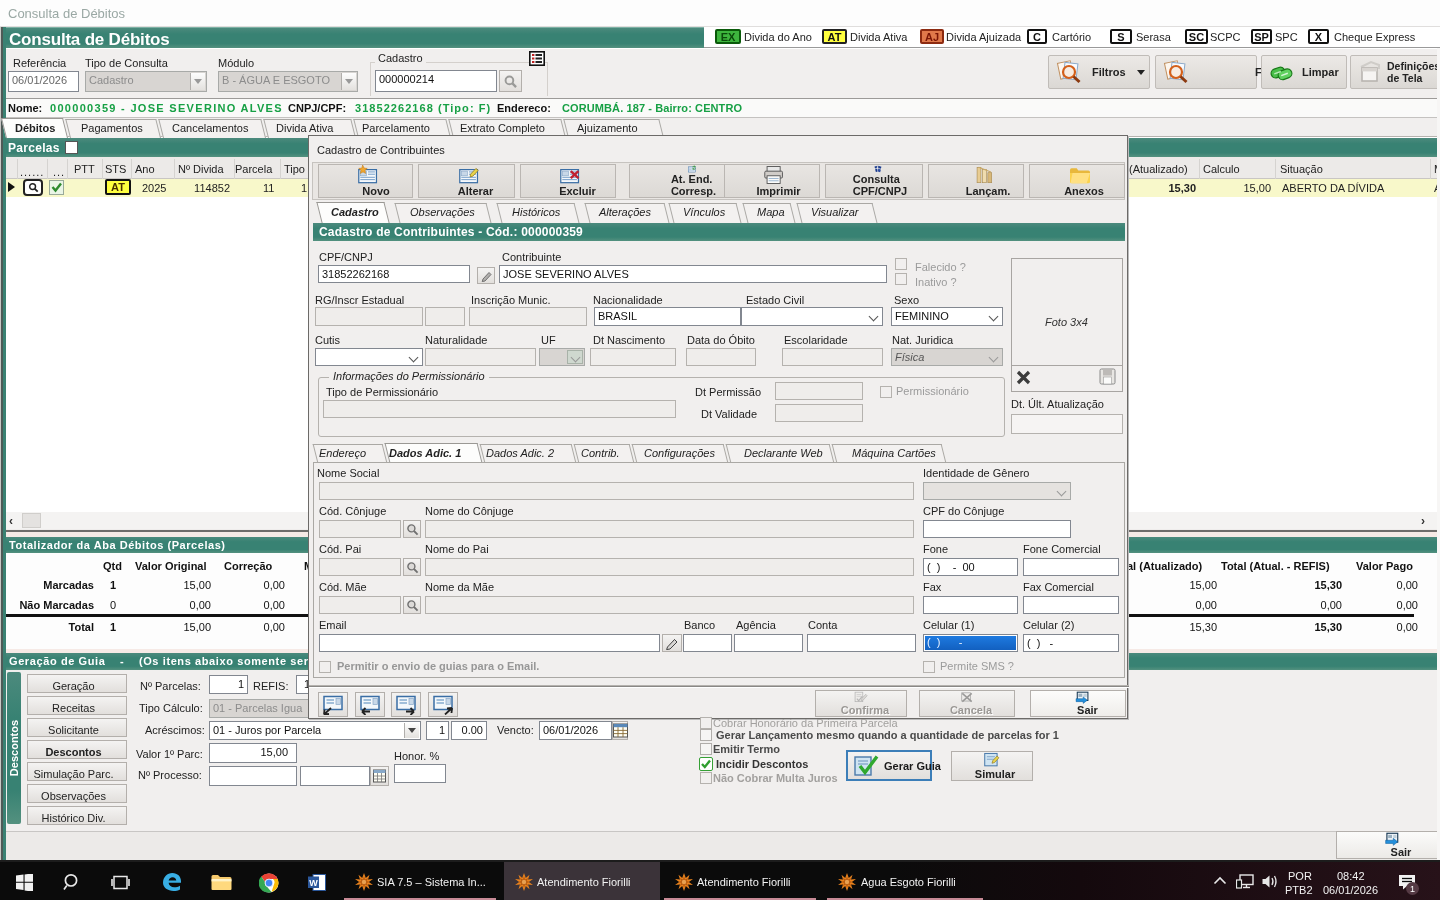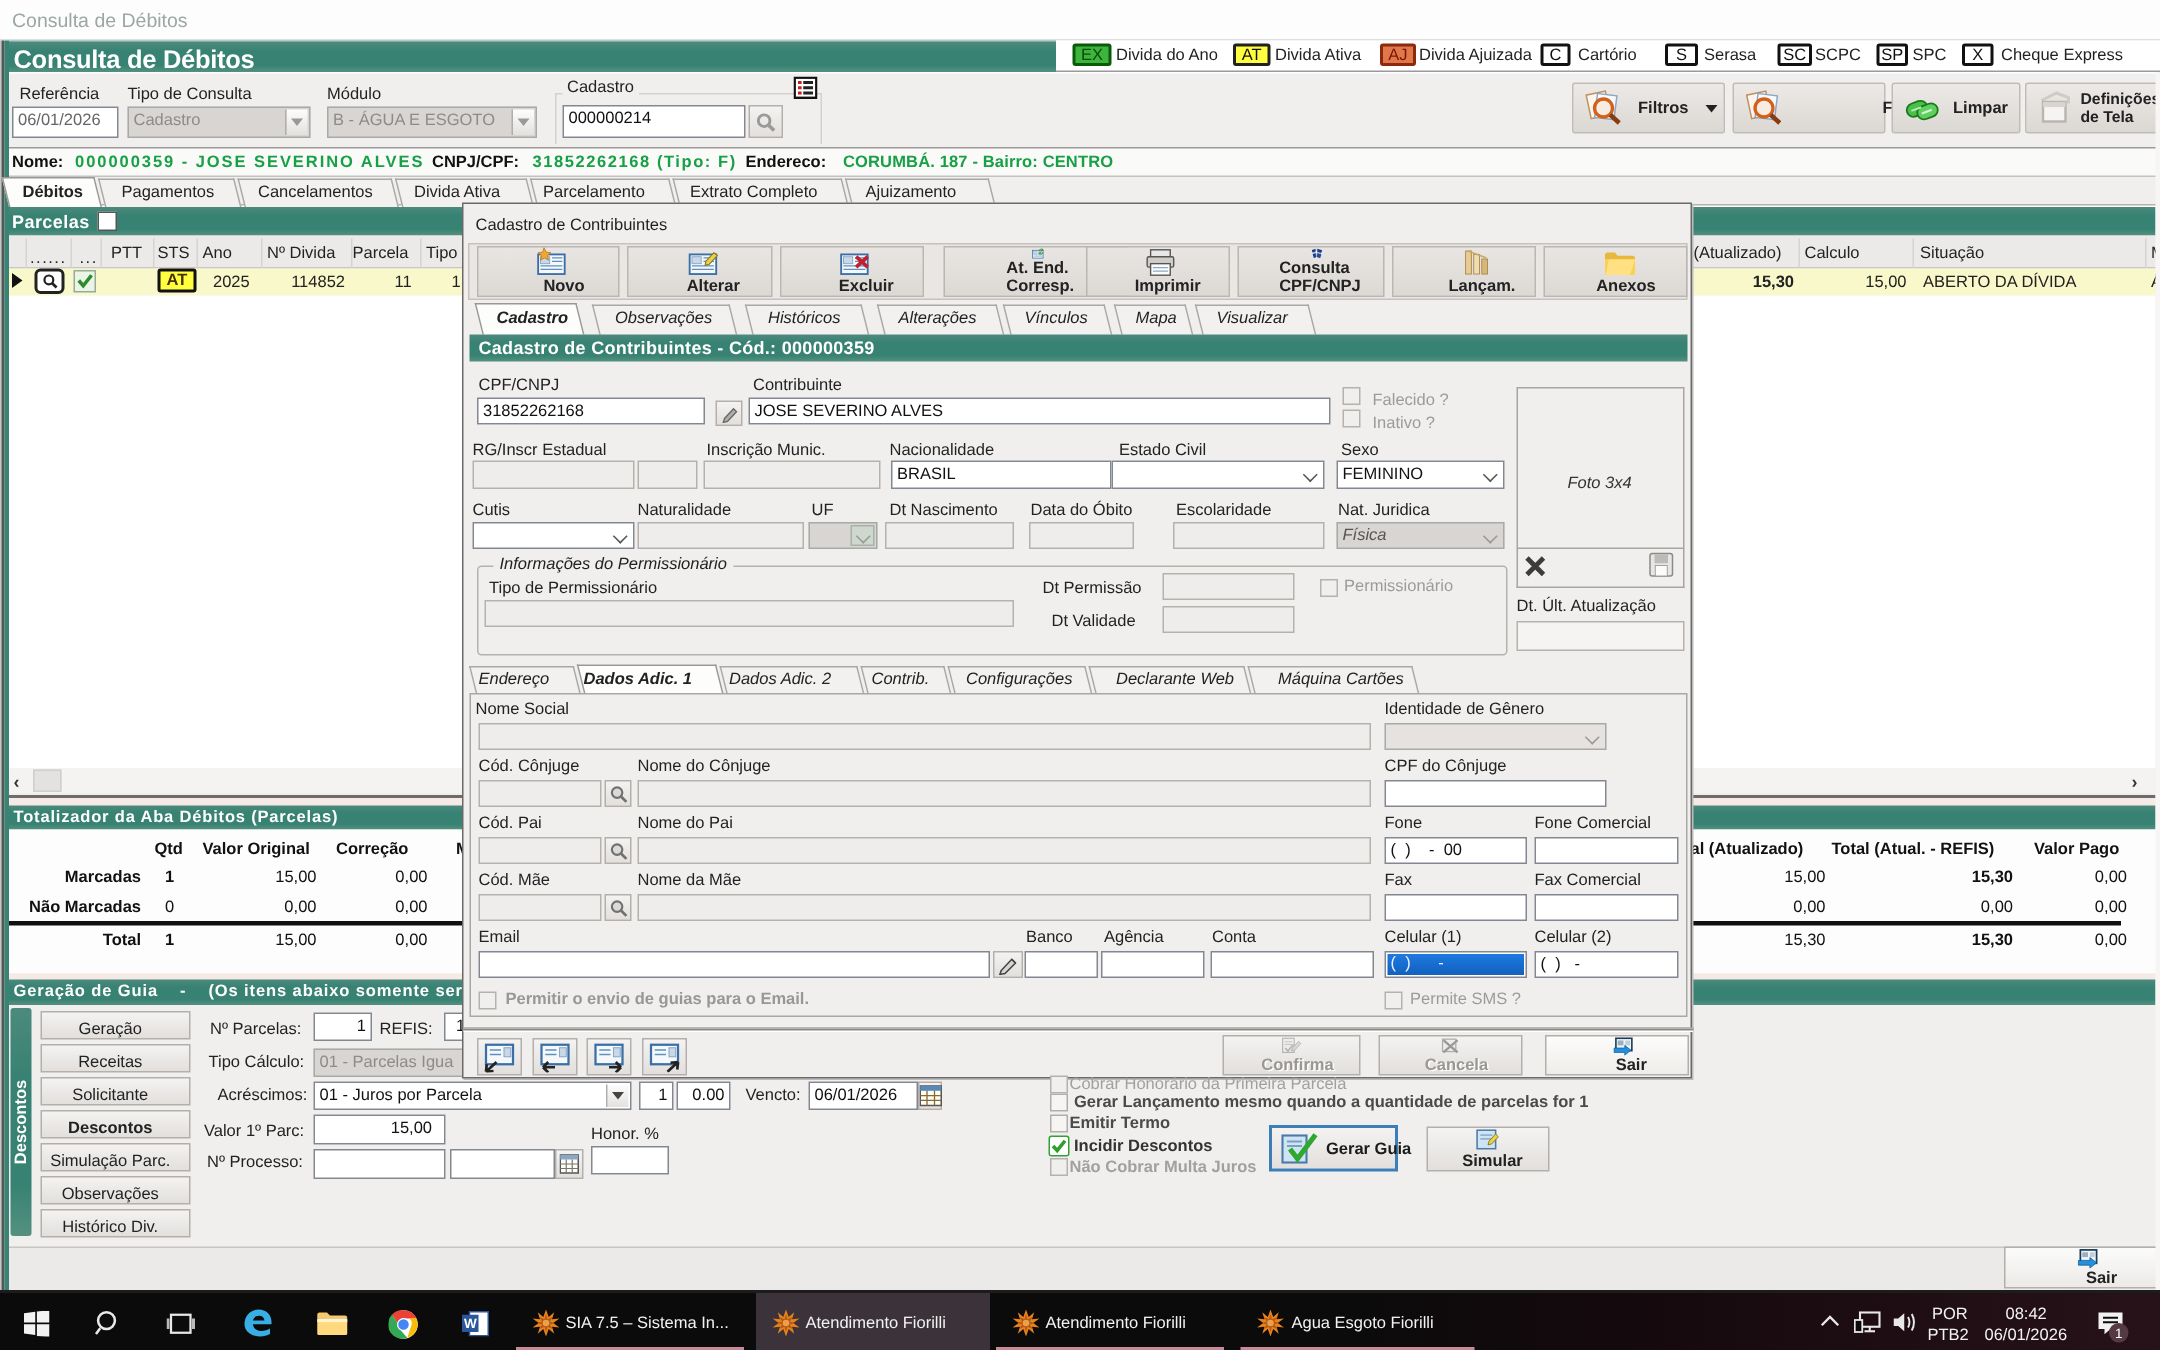--- a/index.html
+++ b/index.html
@@ -12,21 +12,21 @@
 .selarrow{position:absolute;right:1px;top:1px;bottom:1px;width:15px;background:linear-gradient(#fdfdfd,#e3e1de);border-left:1px solid #b0aeab;display:flex;align-items:center;justify-content:center;}
 .selarrow:after{content:"";border:4px solid transparent;border-top:5px solid #444;margin-top:4px;}
 .selarrow.dis:after{border-top-color:#999;}
 .chk{position:absolute;width:12px;height:12px;background:#fff;border:1px solid #999;}
 .chk.dis{background:#f1efee;border-color:#b5b2ae;}
 .btn{position:absolute;background:linear-gradient(#f4f3f2,#e2dfdc);border:1px solid #b3afab;display:flex;align-items:center;justify-content:center;font-size:11px;font-weight:bold;color:#222;flex-direction:column;}
 .tbtn{position:absolute;background:linear-gradient(#ece9e6,#dbd8d4);border:1px solid #c0bcb8;border-radius:2px;display:flex;align-items:center;font-size:11px;font-weight:bold;color:#222;}
 svg{display:block;}
 .it{font-style:italic;}
 .b{font-weight:bold;}
-.badge{display:inline-flex;align-items:center;justify-content:center;border:2px solid #111;font-weight:normal;font-size:11px;height:15px;border-radius:2px;background:#fff;color:#111;}
+.badge{display:inline-flex;align-items:center;justify-content:center;border:2px solid #111;font-weight:bold;font-size:11px;height:15px;border-radius:2px;background:#fff;color:#111;}
 .tbf{background:linear-gradient(#e8e5e2,#dcd9d5)!important;border-color:#bab6b2!important;justify-content:flex-start!important;}
 .chev{position:absolute;right:5px;top:5px;width:7px;height:7px;border-right:1.6px solid #555;border-bottom:1.6px solid #555;transform:rotate(45deg);}
 .chev.g{border-color:#999;}
 </style></head>
 <body>
 
 <div class="abs" style="left:0;top:0;width:1440px;height:27px;background:#fdfdfd;border-bottom:1px solid #e0dedd;"></div>
 <div class="lbl" style="left:8px;top:6px;font-size:13px;color:#9aa8a4;">Consulta de Débitos</div>
 
 <div class="abs" style="left:0;top:27px;width:1px;height:833px;background:#c8c6c4;"></div>

